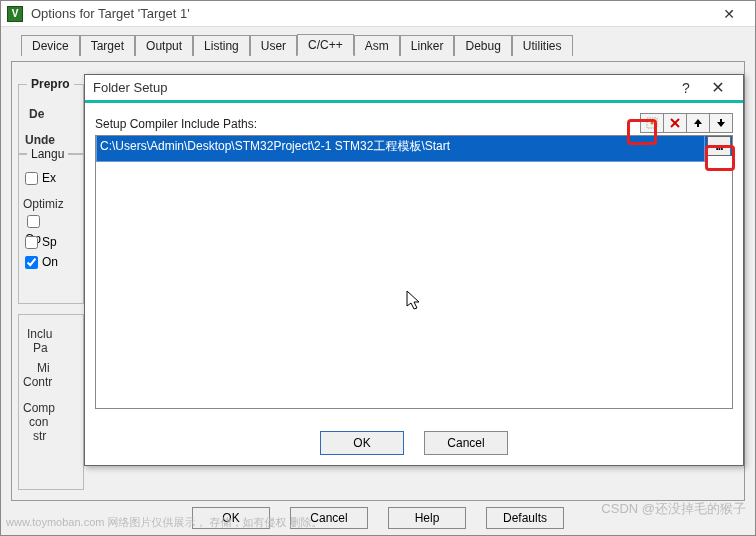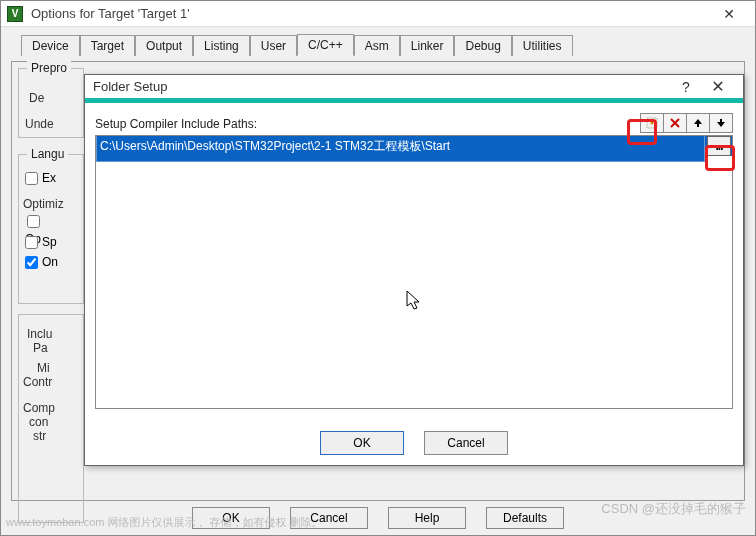--- a/index.html
+++ b/index.html
@@ -25,21 +25,21 @@
   .lbl { display: block; font-size: 12px; color: #333; margin: 6px 0; white-space: nowrap; }
   .chk { display: flex; align-items: center; gap: 4px; margin: 4px 0; }
   .chk input { width: 13px; height: 13px; }
 
   
   .outer-buttons { position: absolute; bottom: 6px; left: 0; right: 0; display: flex; justify-content: center; gap: 20px; }
   .btn { min-width: 78px; height: 22px; background: #efefef; border: 1px solid #888; font-size: 12px; cursor: pointer; }
 
   
   .dlg { position: absolute; left: 84px; top: 74px; width: 660px; height: 392px; background: #fff; border: 1px solid #666; box-shadow: 2px 2px 6px rgba(0,0,0,0.3); z-index: 50; }
-  .dlg-title { display: flex; align-items: center; height: 28px; border-bottom: 5px solid #14b8a6; padding: 0 8px; }
+  .dlg-title { display: flex; align-items: center; height: 28px; border-bottom: 3px solid #14b8a6; padding: 0 8px; }
   .dlg-title .t { flex: 1; font-size: 13px; color: #333; }
   .dlg-title .help { width: 30px; text-align: center; font-size: 14px; color: #333; cursor: pointer; }
   .dlg-title .close2 { width: 34px; text-align: center; font-size: 16px; color: #333; cursor: pointer; }
 
   .dlg-body { padding: 10px 10px 12px 10px; }
   .dlg-label { font-size: 12px; color: #222; margin-bottom: 4px; display: block; }
 
   .toolbar-row { display: flex; justify-content: flex-end; gap: 0; margin-bottom: 2px; }
   .tbtn { width: 24px; height: 20px; border: 1px solid #888; background: #f4f4f4; display: flex; align-items: center; justify-content: center; cursor: pointer; margin-left: -1px; }
   .tbtn svg { width: 12px; height: 12px; }
@@ -79,21 +79,21 @@
     <div class="tab active">C/C++</div>
     <div class="tab">Asm</div>
     <div class="tab">Linker</div>
     <div class="tab">Debug</div>
     <div class="tab">Utilities</div>
   </div>
 
   <div class="body-area">
 
     <div class="left-col">
-      <div class="groupbox" style="left:0; top:0; width:66px; height:70px;">
+      <div class="groupbox" style="left:0; top:16px; width:66px; height:70px;font-weight:bold;">
         <span class="legend">Prepro</span>
         <span class="lbl" style="position:absolute; top:16px; left:10px;">De</span>
         <span class="lbl" style="position:absolute; top:42px; left:6px;">Unde</span>
       </div>
       <div class="groupbox" style="left:0; top:86px; width:66px; height:150px;">
         <span class="legend">Langu</span>
         <div class="chk" style="position:absolute; top:12px; left:6px;">
             <input type="checkbox" style="">
             <span>Ex</span>
           </div>
@@ -104,21 +104,21 @@
           </div>
         <div class="chk" style="position:absolute; top:76px; left:6px;">
             <input type="checkbox" style="">
             <span>Sp</span>
           </div>
         <div class="chk" style="position:absolute; top:96px; left:6px;">
             <input type="checkbox" checked="" style="">
             <span>On</span>
           </div>
       </div>
-      <div class="groupbox" style="left:0; top:246px; width:66px; height:209px;">
+      <div class="groupbox" style="left:0; top:246px; width:66px; height:176px;">
         <span class="lbl" style="position:absolute; top:6px; left:8px;">Inclu</span>
         <span class="lbl" style="position:absolute; top:20px; left:14px;">Pa</span>
         <span class="lbl" style="position:absolute; top:40px; left:18px;">Mi</span>
         <span class="lbl" style="position:absolute; top:54px; left:4px;">Contr</span>
         <span class="lbl" style="position:absolute; top:80px; left:4px;">Comp</span>
         <span class="lbl" style="position:absolute; top:94px; left:10px;">con</span>
         <span class="lbl" style="position:absolute; top:108px; left:14px;">str</span>
       </div>
     </div>
 

